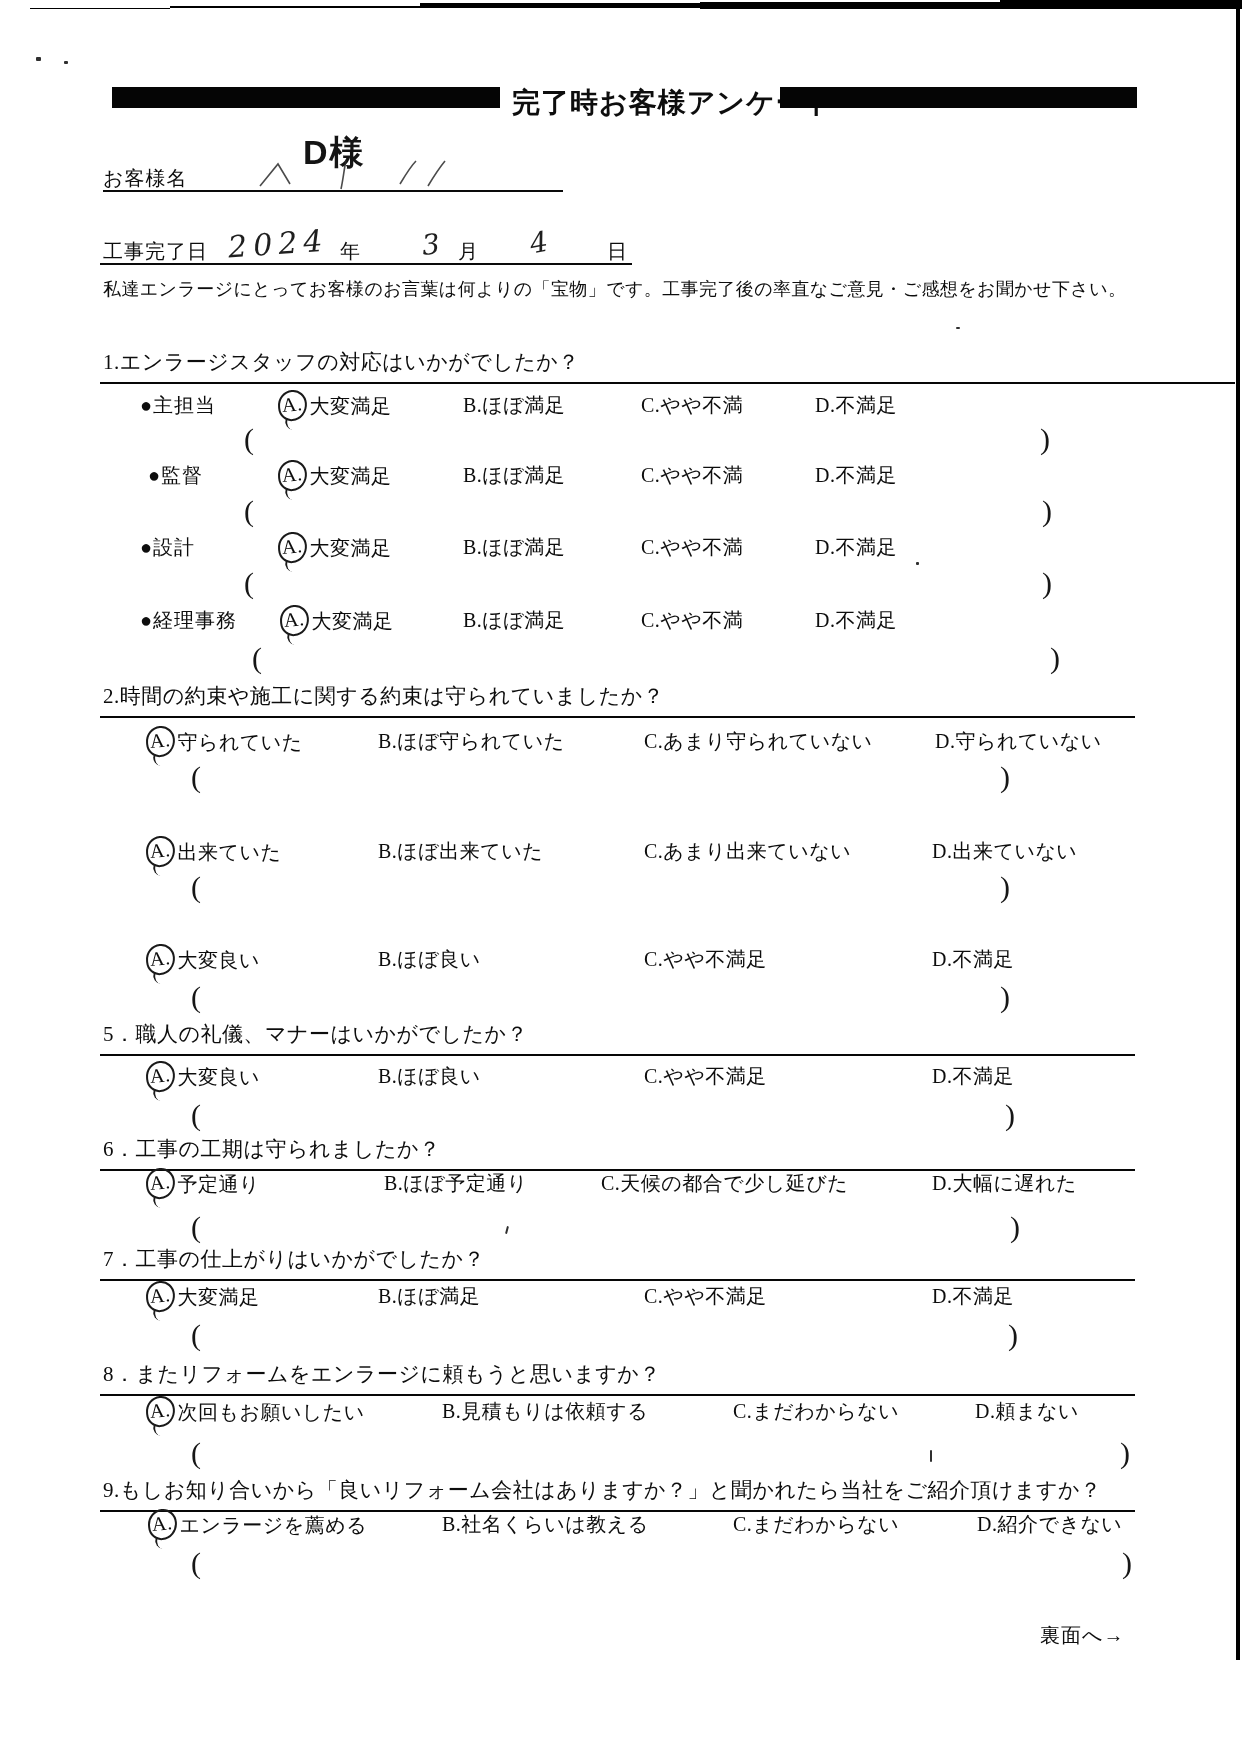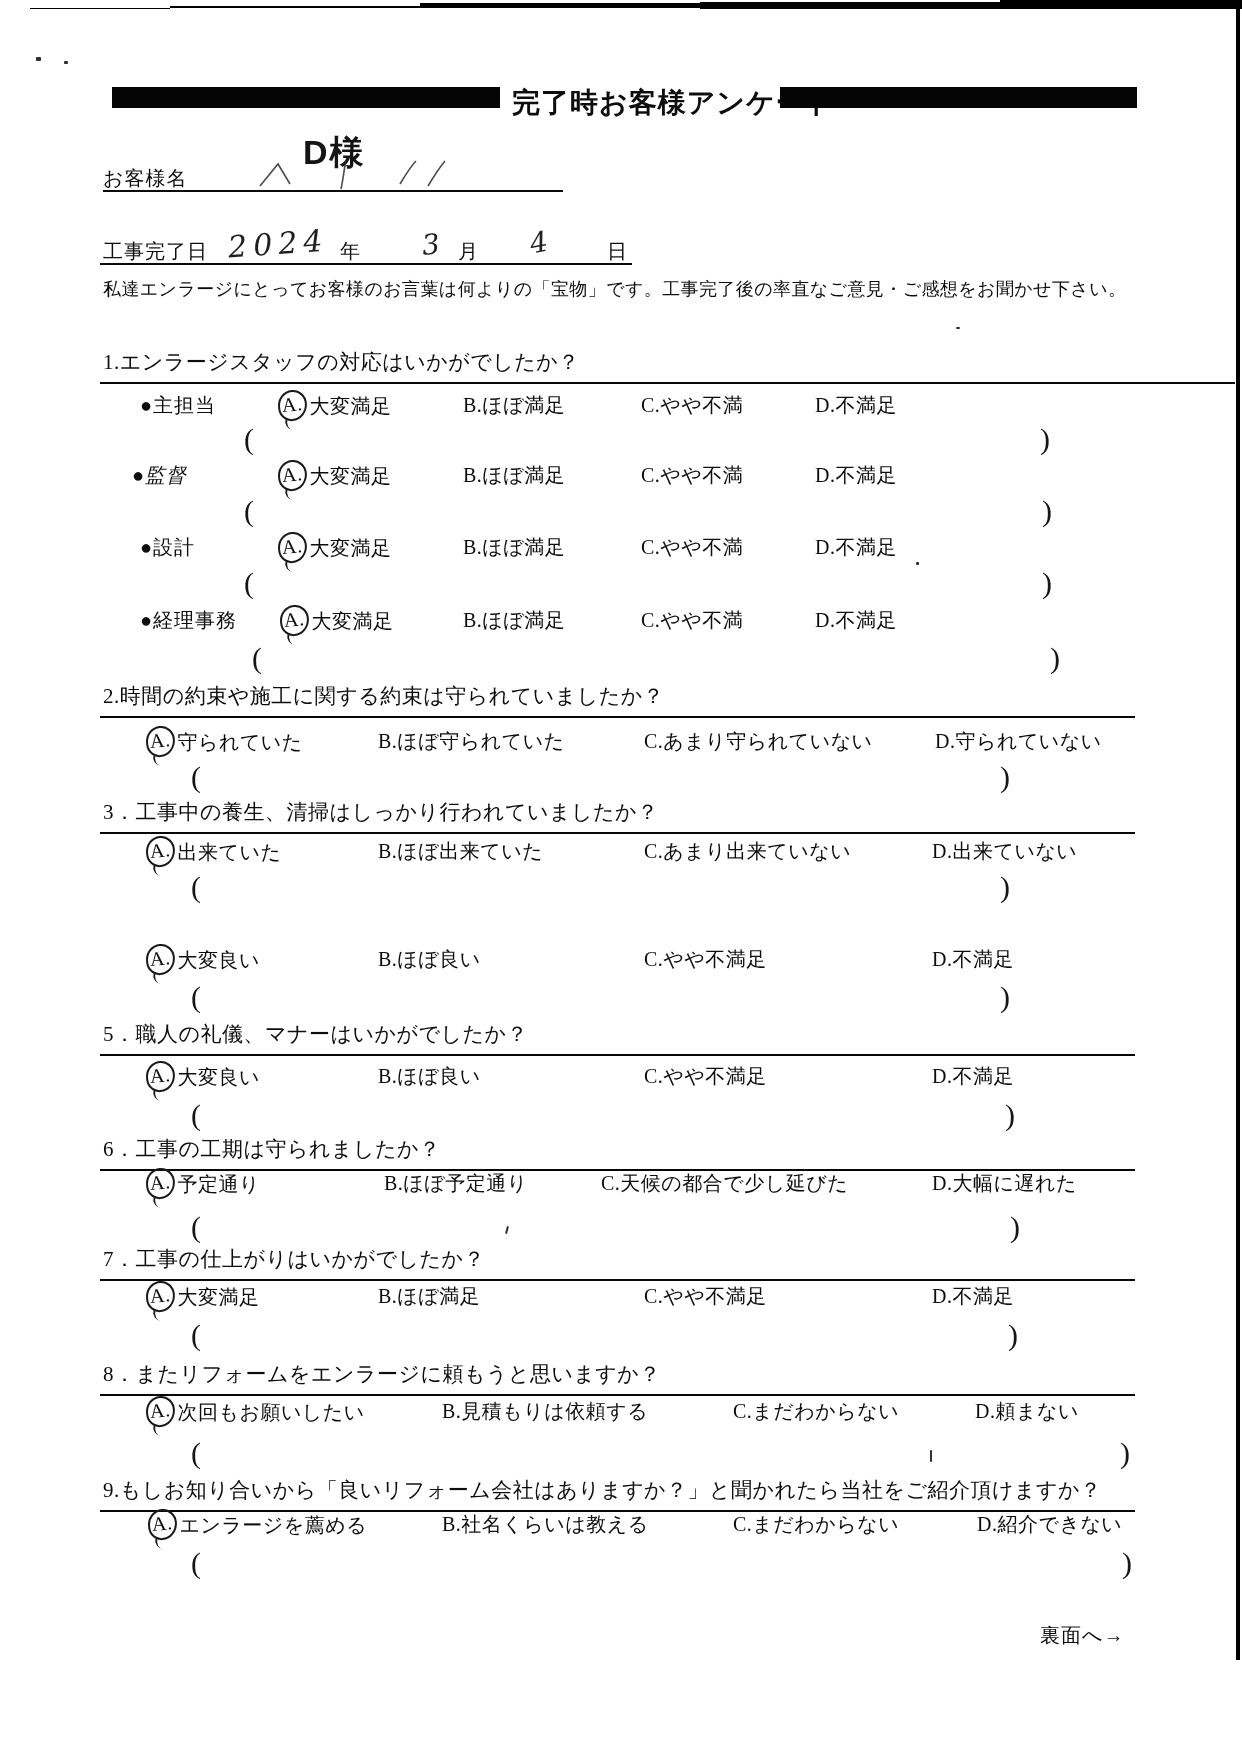--- a/index.html
+++ b/index.html
@@ -101,21 +101,21 @@
     <span class="stafflabel" style="left:140px;">●主担当</span>
     <span class="opt" style="left:278px;"><span class="okey circled">A.</span><span>大変満足</span></span>
     <span class="opt" style="left:463px;"><span class="okey">B.</span><span>ほぼ満足</span></span>
     <span class="opt" style="left:641px;"><span class="okey">C.</span><span>やや不満</span></span>
     <span class="opt" style="left:815px;"><span class="okey">D.</span><span>不満足</span></span>
   </div>
   <span class="paren" style="left:244px;top:424px;">(</span>
   <span class="paren" style="left:1040px;top:424px;">)</span>
 
   <div class="optrow" style="top:462px;">
-    <span class="stafflabel" style="left:132px;font-style:italic;">●監督</span>
+    <span class="stafflabel" style="left:148px;">●監督</span>
     <span class="opt" style="left:278px;"><span class="okey circled">A.</span><span>大変満足</span></span>
     <span class="opt" style="left:463px;"><span class="okey">B.</span><span>ほぼ満足</span></span>
     <span class="opt" style="left:641px;"><span class="okey">C.</span><span>やや不満</span></span>
     <span class="opt" style="left:815px;"><span class="okey">D.</span><span>不満足</span></span>
   </div>
   <span class="paren" style="left:244px;top:496px;">(</span>
   <span class="paren" style="left:1042px;top:496px;">)</span>
 
   <div class="optrow" style="top:534px;">
     <span class="stafflabel" style="left:140px;">●設計</span>
@@ -140,21 +140,20 @@
   <div class="qheading" style="top:682px;width:1032px;">2.時間の約束や施工に関する約束は守られていましたか？</div>
   <div class="optrow" style="top:728px;">
     <span class="opt" style="left:146px;"><span class="okey circled">A.</span><span>守られていた</span></span>
     <span class="opt" style="left:378px;"><span class="okey">B.</span><span>ほぼ守られていた</span></span>
     <span class="opt" style="left:644px;"><span class="okey">C.</span><span>あまり守られていない</span></span>
     <span class="opt" style="left:935px;"><span class="okey">D.</span><span>守られていない</span></span>
   </div>
   <span class="paren" style="left:191px;top:762px;">(</span>
   <span class="paren" style="left:1000px;top:762px;">)</span>
 
-  <div class="qheading" style="top:798px;width:1032px;">3．工事中の養生、清掃はしっかり行われていましたか？</div>
   <div class="optrow" style="top:838px;">
     <span class="opt" style="left:146px;"><span class="okey circled">A.</span><span>出来ていた</span></span>
     <span class="opt" style="left:378px;"><span class="okey">B.</span><span>ほぼ出来ていた</span></span>
     <span class="opt" style="left:644px;"><span class="okey">C.</span><span>あまり出来ていない</span></span>
     <span class="opt" style="left:932px;"><span class="okey">D.</span><span>出来ていない</span></span>
   </div>
   <span class="paren" style="left:191px;top:872px;">(</span>
   <span class="paren" style="left:1000px;top:872px;">)</span>
 
   <div class="optrow" style="top:946px;">

